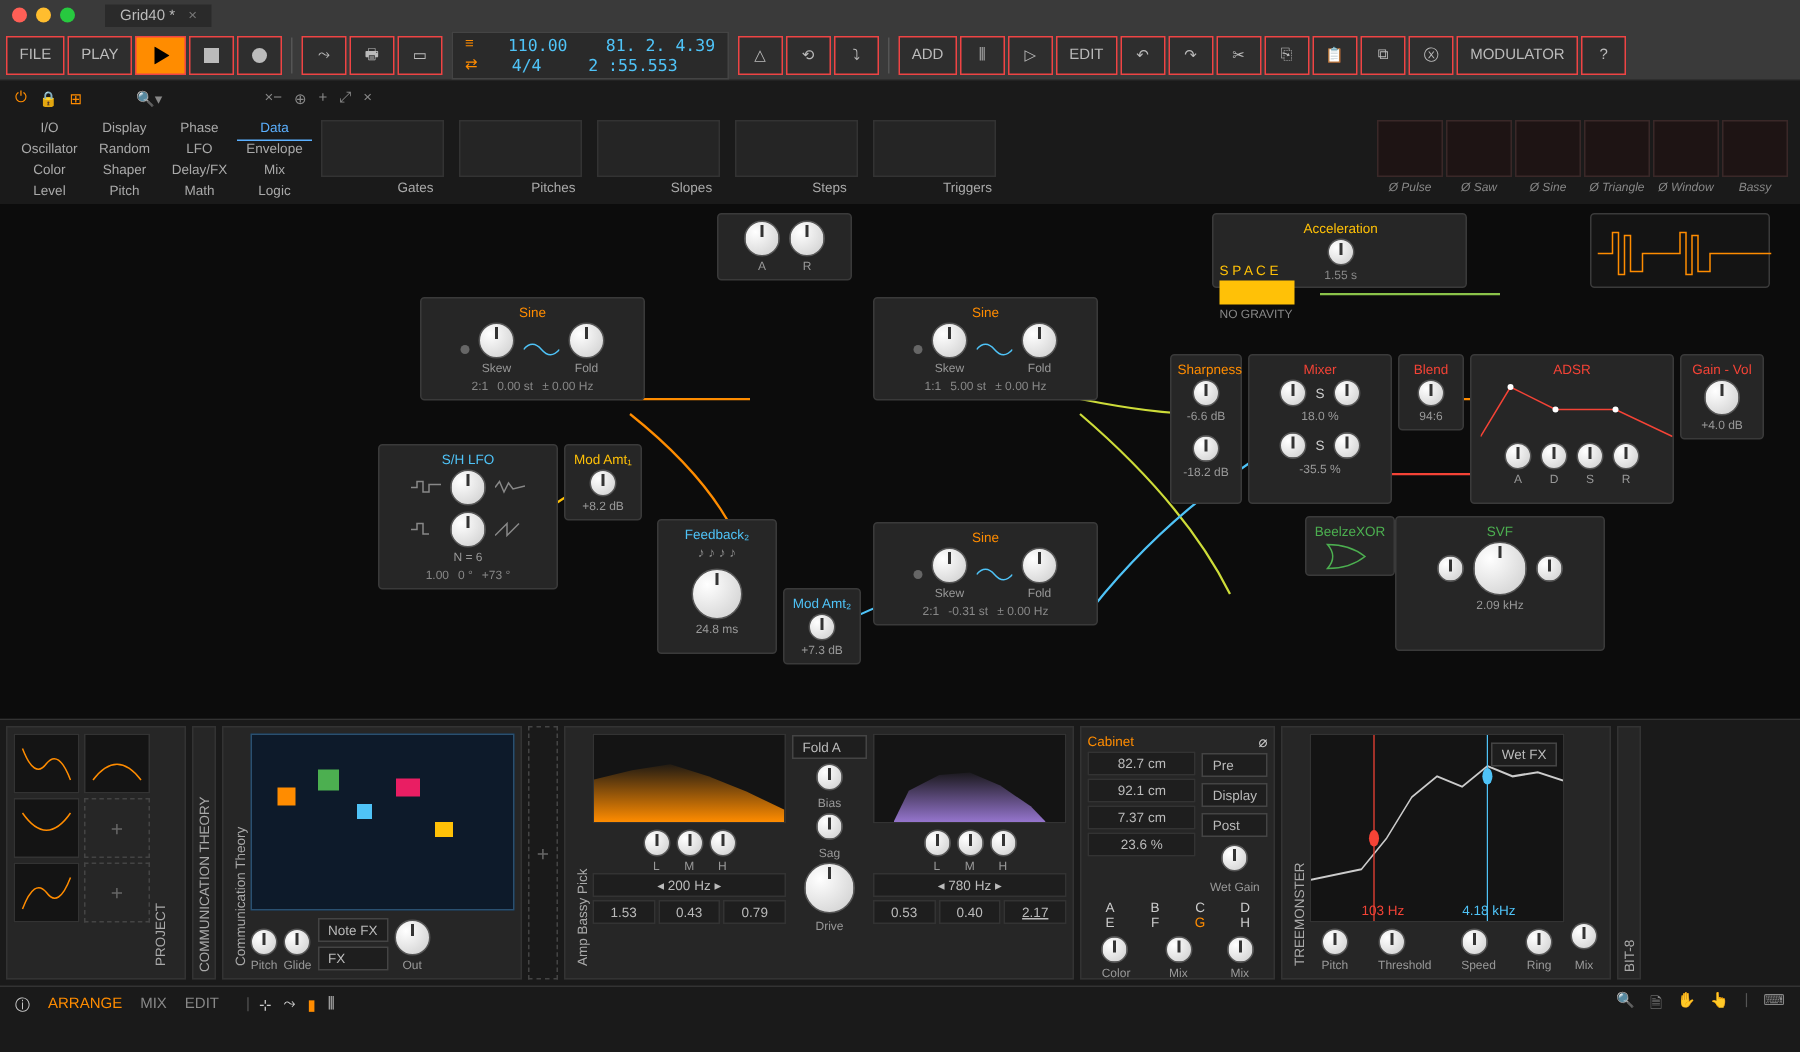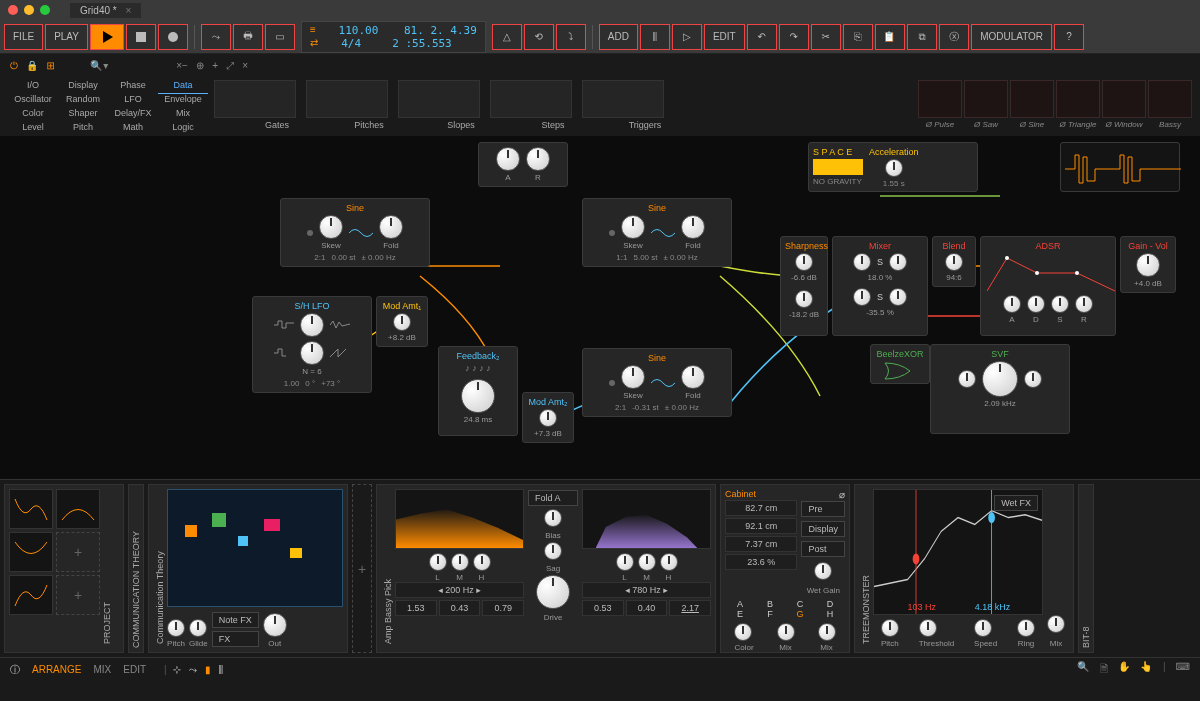--- a/index.html
+++ b/index.html
@@ -371,21 +371,21 @@
     <div style="font-size:9px;color:#888;text-align:center;">♪ ♪ ♪ ♪</div>
     <div class="knob-row" style="margin-top:6px;">
         <div class="knob" style="width:34px;height:34px;"></div>
       </div>
     <div class="knob-lbl">24.8 ms</div>
   </div>
 
   <div class="module" style="left:808px;top:6px;width:170px;height:50px;">
     <div style="display:flex;gap:6px;">
       <div>
-        <div style="color:#ffc107;font-size:9px;">S P A C E</div>
+        <div style="color:#ffc107;font-size:9px;margin-top:28px;">S P A C E</div>
         <div style="width:50px;height:16px;background:#ffc107;margin:2px 0;"></div>
         <div style="font-size:8px;color:#888;">NO GRAVITY</div>
       </div>
       <div>
         <div style="color:#ffc107;font-size:9px;">Acceleration</div>
         <div class="knob sm" style="margin:2px auto;"></div>
         <div style="font-size:8px;color:#888;text-align:center;">1.55 s</div>
       </div>
     </div>
   </div>

